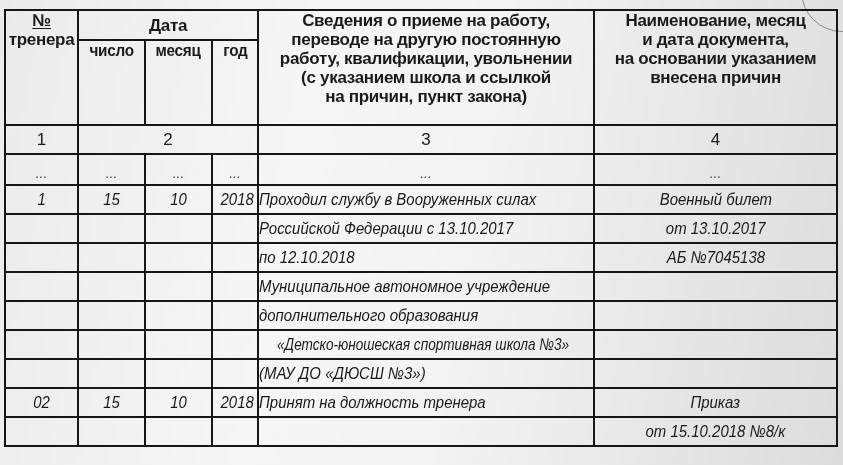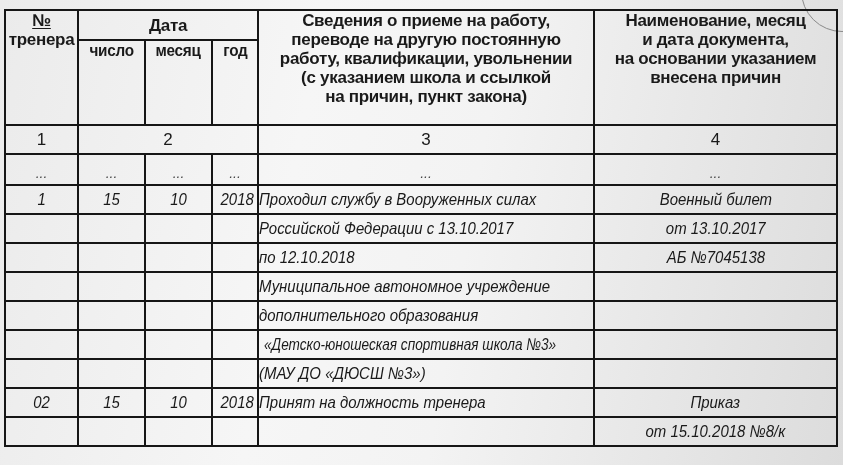--- a/index.html
+++ b/index.html
@@ -143,21 +143,21 @@
       <td class="c it"><span class="sq"></span></td>
       <td class="r it"><span class="sq"></span></td>
       <td class="l it"><span class="sq">дополнительного образования</span></td>
       <td class="c it"><span class="sq"></span></td>
     </tr>
     <tr>
       <td class="c it"><span class="sq"></span></td>
       <td class="c it"><span class="sq"></span></td>
       <td class="c it"><span class="sq"></span></td>
       <td class="r it"><span class="sq"></span></td>
-      <td class="l it" style="padding-left:5px"><span class="sq" style="transform:scaleX(0.8)">«Детско-юношеская спортивная школа №3»</span></td>
+      <td class="l it" style="padding-left:18px"><span class="sq" style="transform:scaleX(0.8)">«Детско-юношеская спортивная школа №3»</span></td>
       <td class="c it"><span class="sq"></span></td>
     </tr>
     <tr>
       <td class="c it"><span class="sq"></span></td>
       <td class="c it"><span class="sq"></span></td>
       <td class="c it"><span class="sq"></span></td>
       <td class="r it"><span class="sq"></span></td>
       <td class="l it"><span class="sq">(МАУ ДО «ДЮСШ №3»)</span></td>
       <td class="c it"><span class="sq"></span></td>
     </tr>

